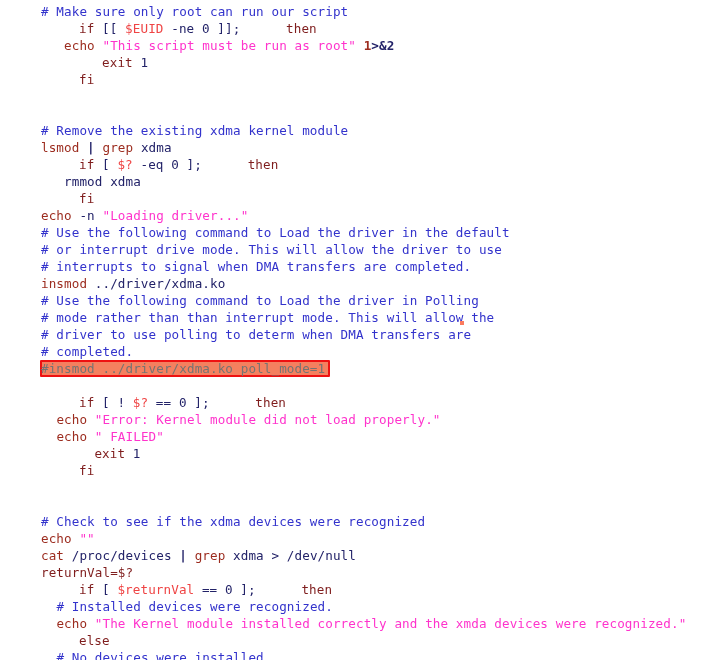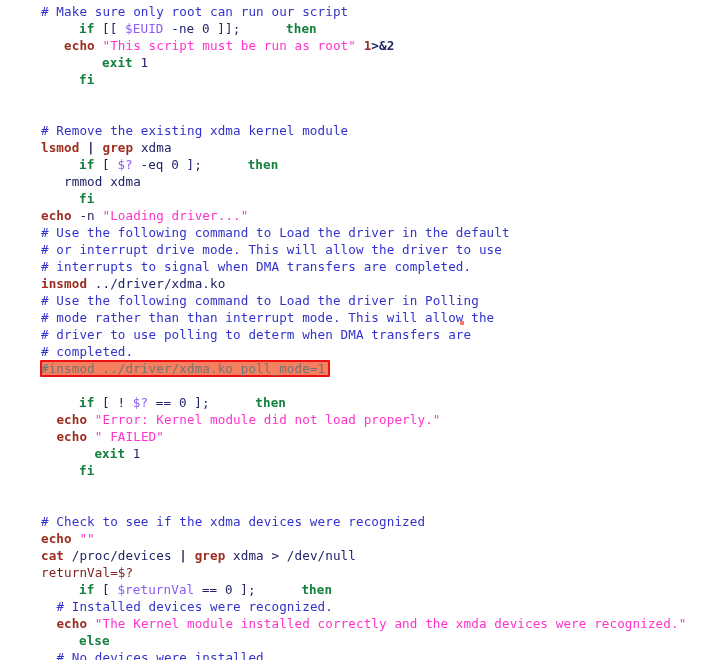--- a/index.html
+++ b/index.html
@@ -28,26 +28,26 @@
     white-space: pre;
   }
   .ln {
     position: relative;
     height: 17px;
     white-space: pre;
     padding-left: 1px;
   }
   
   .t-comment   { color: #3333cc; font-weight: normal; }
-  .t-keyword   { color: #15803d; font-weight: bold; padding-left: 38px; }
-  .t-builtin   { color: #9c2c1f; font-weight: bold; }
+  .t-keyword   { color: #7f1d1d; font-weight: normal; padding-left: 38px; }
+  .t-builtin   { color: #9c2c1f; font-weight: normal; }
   .t-string    { color: #ff33cc; font-weight: normal; }
   .t-plain     { color: #222268; font-weight: normal; }
   .t-op        { color: #222268; font-weight: bold; }
-  .t-var       { color: #8b5cf6; font-weight: normal; }
+  .t-var       { color: #ef4444; font-weight: normal; }
   .t-num       { color: #9c2c1f; font-weight: bold; }
   .t-assign    { color: #7f1d1d; font-weight: normal; }
 
   
   .ln.highlight {
     position: relative;
   }
   .hl-box {
     position: absolute;
     left: 0;

